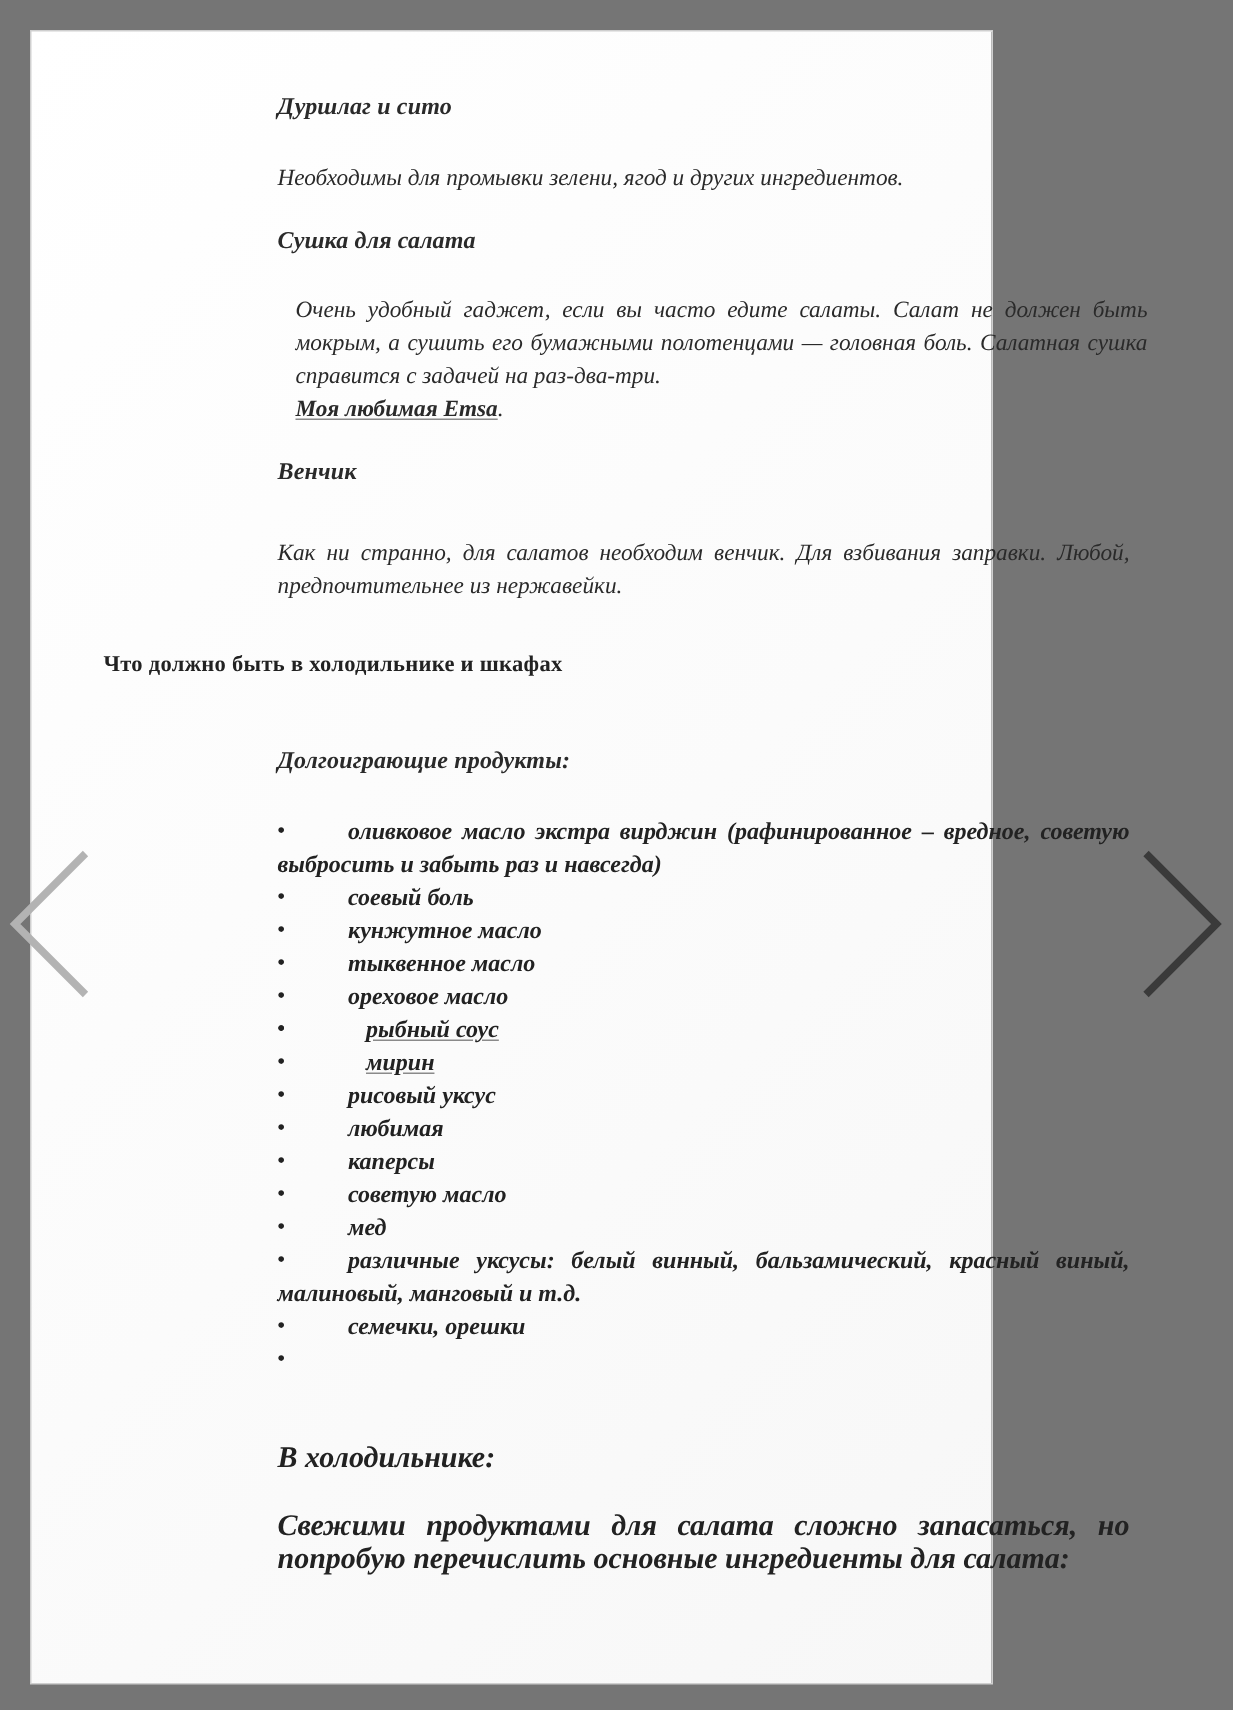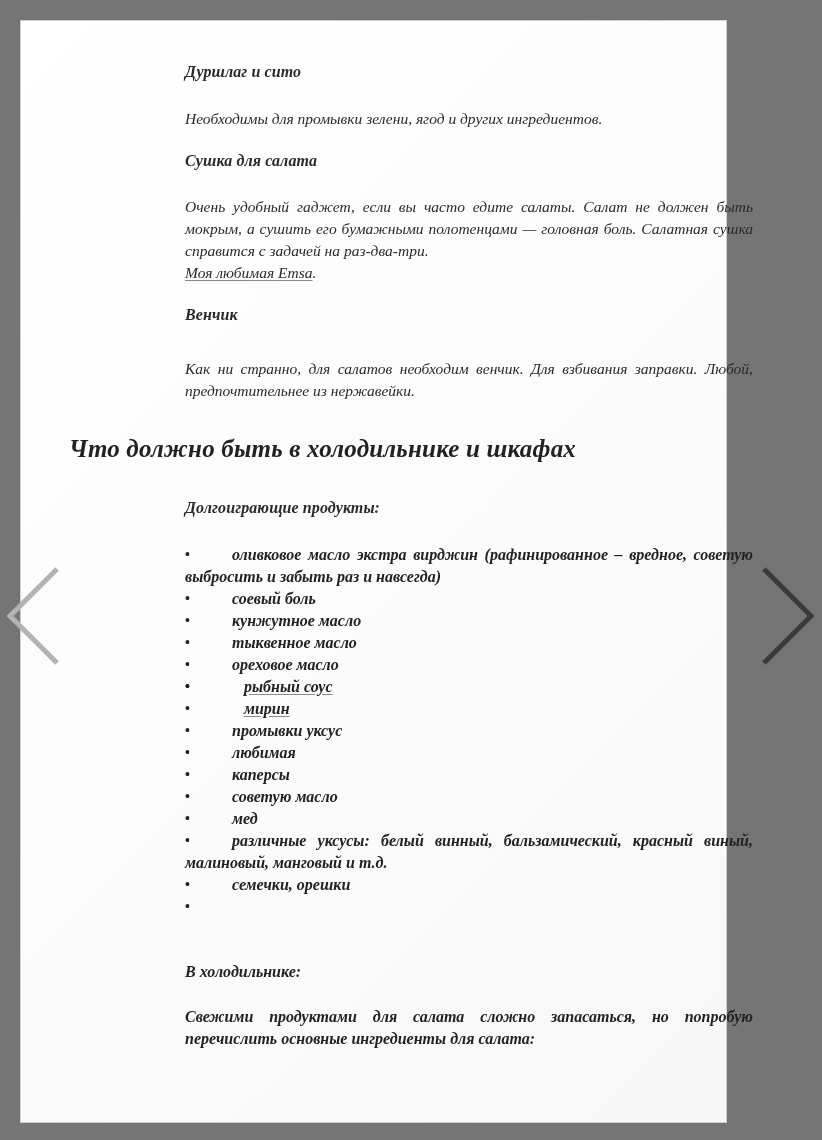--- a/index.html
+++ b/index.html
@@ -11,21 +11,21 @@
       height: 1140px;
       background: #757575;
       position: relative;
       overflow: hidden;
       font-family: "DejaVu Serif", "Liberation Serif", serif;
     }
     .page {
       position: absolute;
       left: 21px;
       top: 21px;
-      width: 705px;
+      width: 640px;
       height: 1101px;
       background: linear-gradient(135deg, #ffffff 0%, #fbfbfb 55%, #f7f7f7 100%);
       box-shadow: 0 0 0 1px #cfcfcf;
     }
     .content {
       position: absolute;
       left: 164px;
       top: 0;
       width: 568px;
       color: #2a2a2a;
@@ -43,28 +43,28 @@
       line-height: 22px;
       text-align: justify;
       text-align-last: left;
     }
     .link {
       color: #2a2a2a;
       text-decoration: underline;
       text-decoration-color: #8a8a8a;
       text-underline-offset: 2px;
       cursor: pointer;
+      font-weight: bold;
     }
     .section-title {
       position: absolute;
       left: 48px;
       top: 414px;
-      font-size: 25px;
+      font-size: 15px;
       font-weight: bold;
-      font-style: italic;
       color: #222;
       font-family: "Liberation Serif", "DejaVu Serif", serif;
       letter-spacing: 0.2px;
     }
     .list {
       position: absolute;
       left: 0;
       top: 523px;
       width: 568px;
       line-height: 22px;
@@ -88,21 +88,21 @@
     }
     .li.underlined .txt {
       text-decoration: underline;
       text-decoration-color: #8a8a8a;
       text-underline-offset: 2px;
       cursor: pointer;
       margin-left: 12px;
     }
     .bold-block {
       font-weight: bold;
-      font-size: 16px;
+      font-size: 20px;
       color: #222;
       line-height: 22px;
     }
     .arrow {
       position: absolute;
       width: 60px;
       height: 110px;
       cursor: pointer;
     }
     .arrow svg { display: block; }
@@ -110,40 +110,40 @@
 </head>
 <body>
 
 <div class="page">
   <div class="content">
 
     <div class="abs subhead" style="top:42px;">Дуршлаг и сито</div>
     <div class="abs para" style="top:87px;">Необходимы для промывки зелени, ягод и других ингредиентов.</div>
 
     <div class="abs subhead" style="top:131px;">Сушка для салата</div>
-    <div class="abs para" style="top:175px;">
+    <div class="abs para" style="top:175px;margin-left:12px;">
       <span>Очень удобный гаджет, если вы часто едите салаты. Салат не должен быть мокрым, а сушить его бумажными полотенцами — головная боль. Салатная сушка справится с задачей на раз-два-три.</span><br>
       <span class="link">Моя любимая Emsa</span><span>.</span>
     </div>
 
     <div class="abs subhead" style="top:285px;">Венчик</div>
     <div class="abs para" style="top:337px;">Как ни странно, для салатов необходим венчик. Для взбивания заправки. Любой, предпочтительнее из нержавейки.</div>
 
     <div class="abs subhead" style="top:478px;">Долгоиграющие продукты:</div>
 
     <div class="list">
       <div class="li"><span class="bullet">•</span><span class="txt">оливковое масло экстра вирджин (рафинированное – вредное, советую выбросить и забыть раз и навсегда)</span></div>
       <div class="li"><span class="bullet">•</span><span class="txt">соевый боль</span></div>
       <div class="li"><span class="bullet">•</span><span class="txt">кунжутное масло</span></div>
       <div class="li"><span class="bullet">•</span><span class="txt">тыквенное масло</span></div>
       <div class="li"><span class="bullet">•</span><span class="txt">ореховое масло</span></div>
       <div class="li"><span class="bullet">•</span></div>
       <div class="li underlined"><span class="bullet">•</span><span class="txt">рыбный соус</span></div>
       <div class="li underlined"><span class="bullet">•</span><span class="txt">мирин</span></div>
-      <div class="li"><span class="bullet">•</span><span class="txt">промывки уксус</span></div>
+      <div class="li"><span class="bullet">•</span><span class="txt">рисовый уксус</span></div>
       <div class="li"><span class="bullet">•</span><span class="txt">любимая</span></div>
       <div class="li"><span class="bullet">•</span><span class="txt">каперсы</span></div>
       <div class="li"><span class="bullet">•</span><span class="txt">советую масло</span></div>
       <div class="li"><span class="bullet">•</span><span class="txt">мед</span></div>
       <div class="li"><span class="bullet">•</span><span class="txt">различные уксусы: белый винный, бальзамический, красный виный, малиновый, манговый и т.д.</span></div>
       <div class="li"><span class="bullet">•</span><span class="txt">семечки, орешки</span></div>
       <div class="li"><span class="bullet">•</span></div>
     </div>
 
     <div class="abs bold-block" style="top:940px;">В холодильнике:</div>

